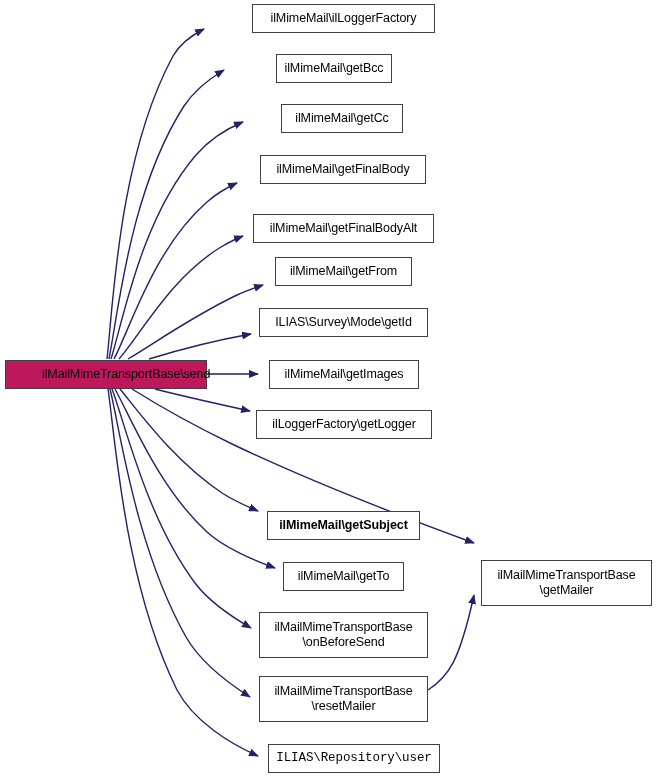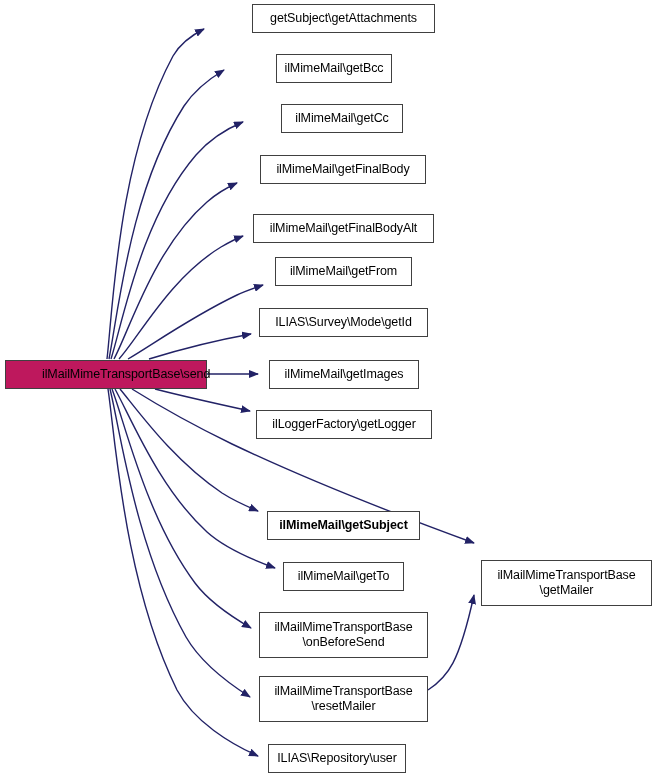--- a/index.html
+++ b/index.html
@@ -76,32 +76,32 @@
         <path d="M120,389 C139,412 173,460 222,493 233,500 246,506 258,511" fill="none" stroke="#222266" stroke-width="1.4" marker-end="url(#arrowhead)"></path>
         <path d="M115,389 C131,418 159,488 207,532 226,549 253,560 275,568" fill="none" stroke="#222266" stroke-width="1.4" marker-end="url(#arrowhead)"></path>
         <path d="M112,389 C125,423 146,517 195,583 210,603 232,617 251,628" fill="none" stroke="#222266" stroke-width="1.4" marker-end="url(#arrowhead)"></path>
         <path d="M110,389 C120,429 135,546 186,637 201,663 228,683 250,697" fill="none" stroke="#222266" stroke-width="1.4" marker-end="url(#arrowhead)"></path>
         <path d="M108,389 C115,435 124,583 177,690 194,722 231,744 258,756" fill="none" stroke="#222266" stroke-width="1.4" marker-end="url(#arrowhead)"></path>
         <path d="M428,690 C448,677 459,663 474,595" fill="none" stroke="#222266" stroke-width="1.4" marker-end="url(#arrowhead)"></path>
       </g>
   </svg>
   <div id="nodes">
       <div class="node root" style="left: 5px; top: 360px; width: 202px; height: 29px;"><span class="label">ilMailMimeTransportBase\send</span></div>
-      <div class="node" style="left: 252px; top: 4px; width: 183px; height: 29px;"><span class="label">getSubject\getAttachments</span></div>
+      <div class="node" style="left: 252px; top: 4px; width: 183px; height: 29px;"><span class="label">ilMimeMail\ilLoggerFactory</span></div>
       <div class="node" style="left: 276px; top: 54px; width: 116px; height: 29px;"><span class="label">ilMimeMail\getBcc</span></div>
       <div class="node" style="left: 281px; top: 104px; width: 122px; height: 29px;"><span class="label">ilMimeMail\getCc</span></div>
       <div class="node" style="left: 260px; top: 155px; width: 166px; height: 29px;"><span class="label">ilMimeMail\getFinalBody</span></div>
       <div class="node" style="left: 253px; top: 206px; width: 181px; height: 29px; margin-top: 8px;"><span class="label">ilMimeMail\getFinalBodyAlt</span></div>
       <div class="node" style="left: 275px; top: 257px; width: 137px; height: 29px;"><span class="label">ilMimeMail\getFrom</span></div>
       <div class="node" style="left: 259px; top: 308px; width: 169px; height: 29px;"><span class="label">ILIAS\Survey\Mode\getId</span></div>
       <div class="node" style="left: 269px; top: 360px; width: 150px; height: 29px;"><span class="label">ilMimeMail\getImages</span></div>
       <div class="node" style="left: 256px; top: 410px; width: 176px; height: 29px;"><span class="label">ilLoggerFactory\getLogger</span></div>
       <div class="node" style="left: 267px; top: 511px; width: 153px; height: 29px; font-weight: bold;"><span class="label">ilMimeMail\getSubject</span></div>
       <div class="node" style="left: 283px; top: 562px; width: 121px; height: 29px;"><span class="label">ilMimeMail\getTo</span></div>
       <div class="node" style="left: 259px; top: 612px; width: 169px; height: 46px;"><span class="label">ilMailMimeTransportBase
 \onBeforeSend</span></div>
       <div class="node" style="left: 259px; top: 676px; width: 169px; height: 46px;"><span class="label">ilMailMimeTransportBase
 \resetMailer</span></div>
-      <div class="node" style="left: 268px; top: 744px; width: 138px; height: 29px;"><span class="label">ILIAS\Repository\user</span></div>
+      <div class="node" style="left: 268px; top: 744px; width: 172px; height: 29px; font-family: Liberation Mono, monospace;"><span class="label">ILIAS\Repository\user</span></div>
       <div class="node" style="left: 481px; top: 560px; width: 171px; height: 46px;"><span class="label">ilMailMimeTransportBase
 \getMailer</span></div>
     </div>
 </div>
 
 </body></html>

